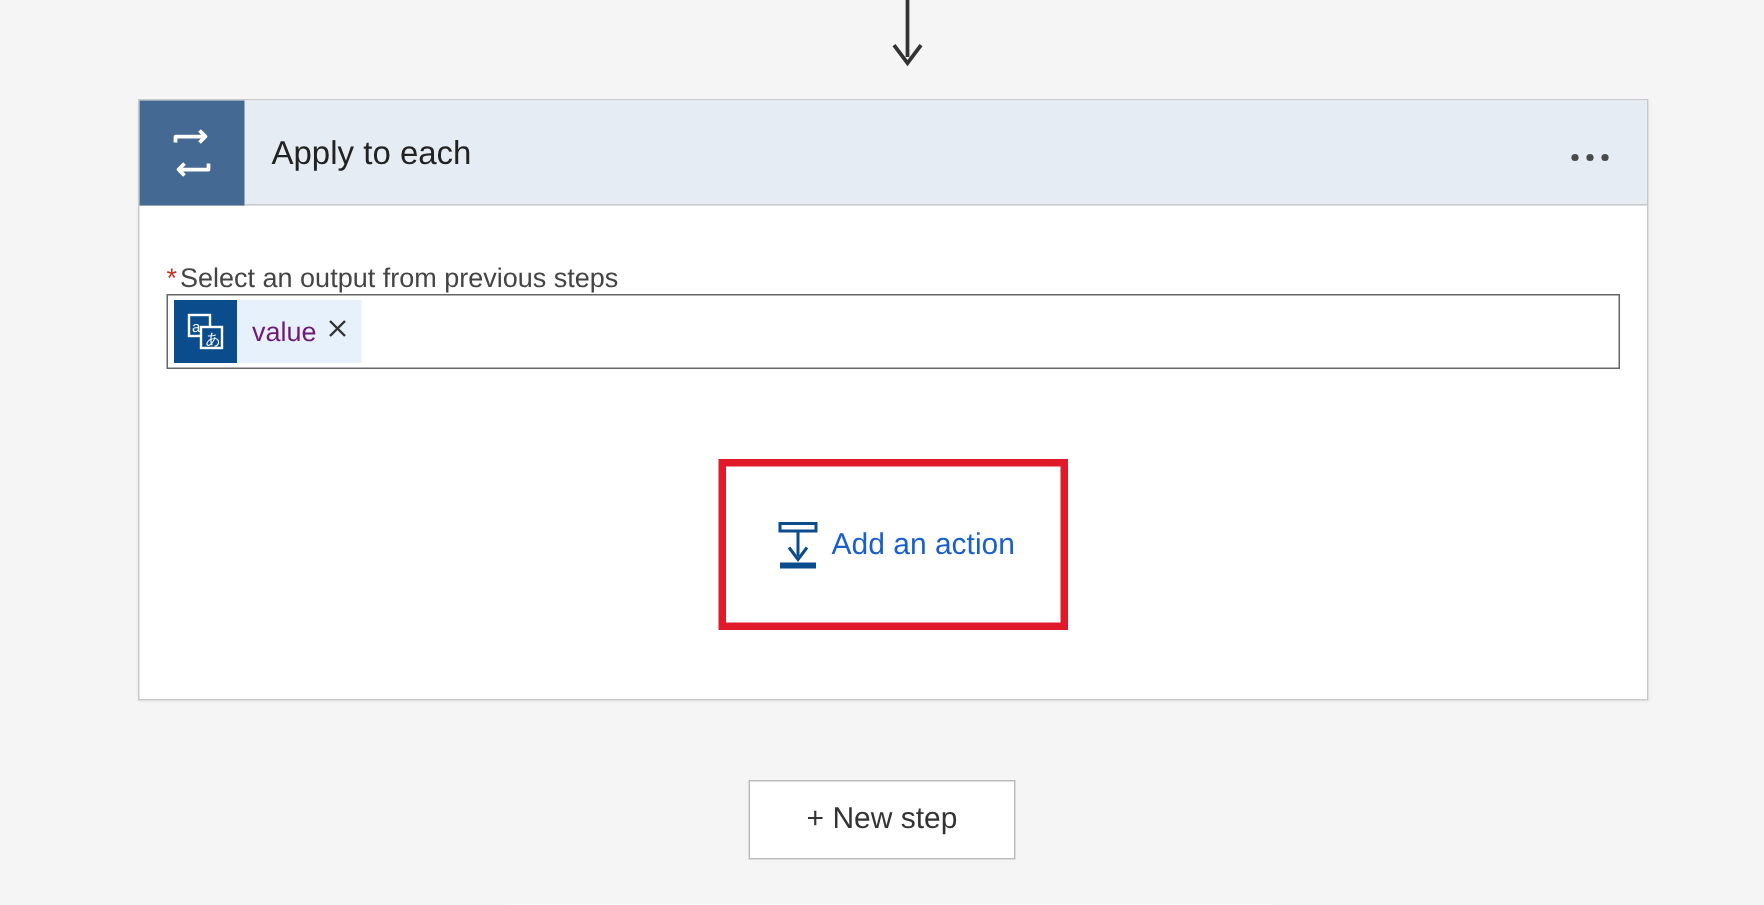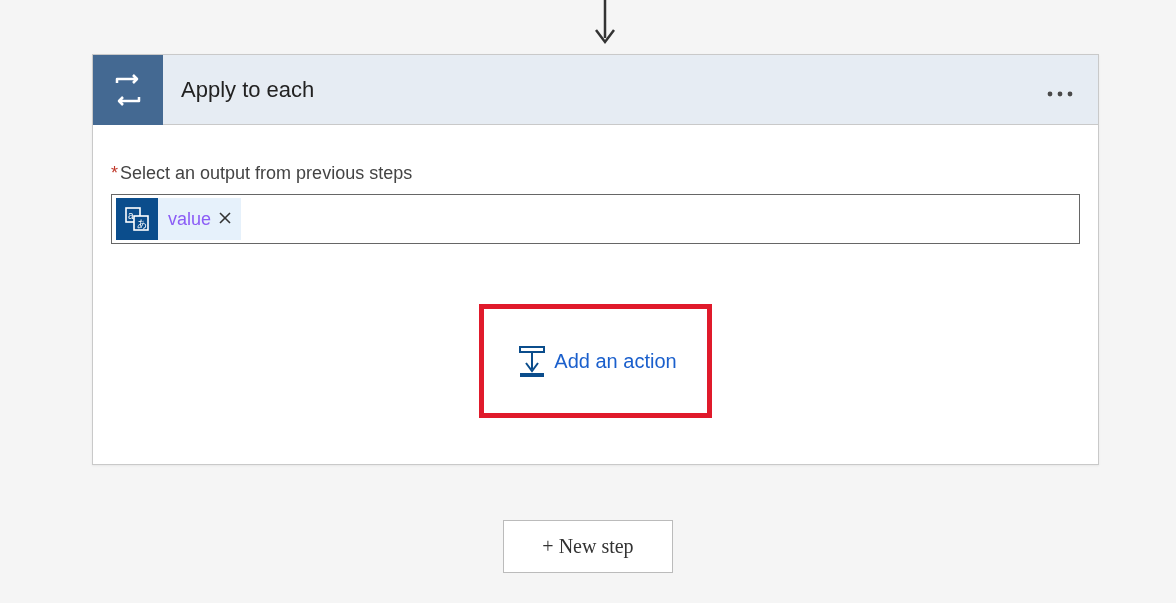--- a/index.html
+++ b/index.html
@@ -13,21 +13,21 @@
     .arrow-down {
       position: absolute;
       left: 590px;
       top: 0;
       width: 30px;
       height: 50px;
     }
     .card {
       position: absolute;
       left: 92px;
-      top: 54px;
+      top: 66px;
       width: 1007px;
       background: #fff;
       border: 1px solid #c9c9c9;
       box-shadow: 0 1px 2px rgba(0,0,0,0.06);
     }
     .card-header {
       display: flex;
       align-items: center;
       height: 70px;
       background: #e6ecf3;
@@ -55,21 +55,21 @@
       padding-right: 24px;
       letter-spacing: 2px;
       cursor: pointer;
     }
     .card-body {
       padding: 38px 18px 18px 18px;
     }
     .field-label {
       font-size: 18px;
       color: #444;
-      margin-bottom: 10px;
+      margin-bottom: 0;
     }
     .required-star {
       color: #c0392b;
       margin-right: 2px;
     }
     .input-box {
       border: 1px solid #666;
       height: 50px;
       display: flex;
       align-items: center;
@@ -86,21 +86,21 @@
       width: 42px;
       height: 42px;
       background: #0b4d8c;
       display: flex;
       align-items: center;
       justify-content: center;
       margin-right: 10px;
     }
     .token-label {
       font-size: 18px;
-      color: #8b5cf6;
+      color: #701a75;
     }
     .token-remove {
       font-size: 16px;
       color: #333;
       margin-left: 8px;
       cursor: pointer;
     }
     .action-area {
       margin-top: 60px;
       margin-bottom: 28px;
@@ -124,21 +124,20 @@
       font-size: 20px;
     }
     .bottom-buttons {
       position: absolute;
       bottom: 30px;
       left: 0;
       width: 100%;
       display: flex;
       justify-content: center;
       gap: 28px;
-      font-family: Liberation Serif, serif;
     }
     .btn {
       border: 1px solid #bbb;
       background: #fff;
       padding: 14px 38px;
       font-size: 20px;
       color: #333;
       cursor: pointer;
       font-family: inherit;
     }

